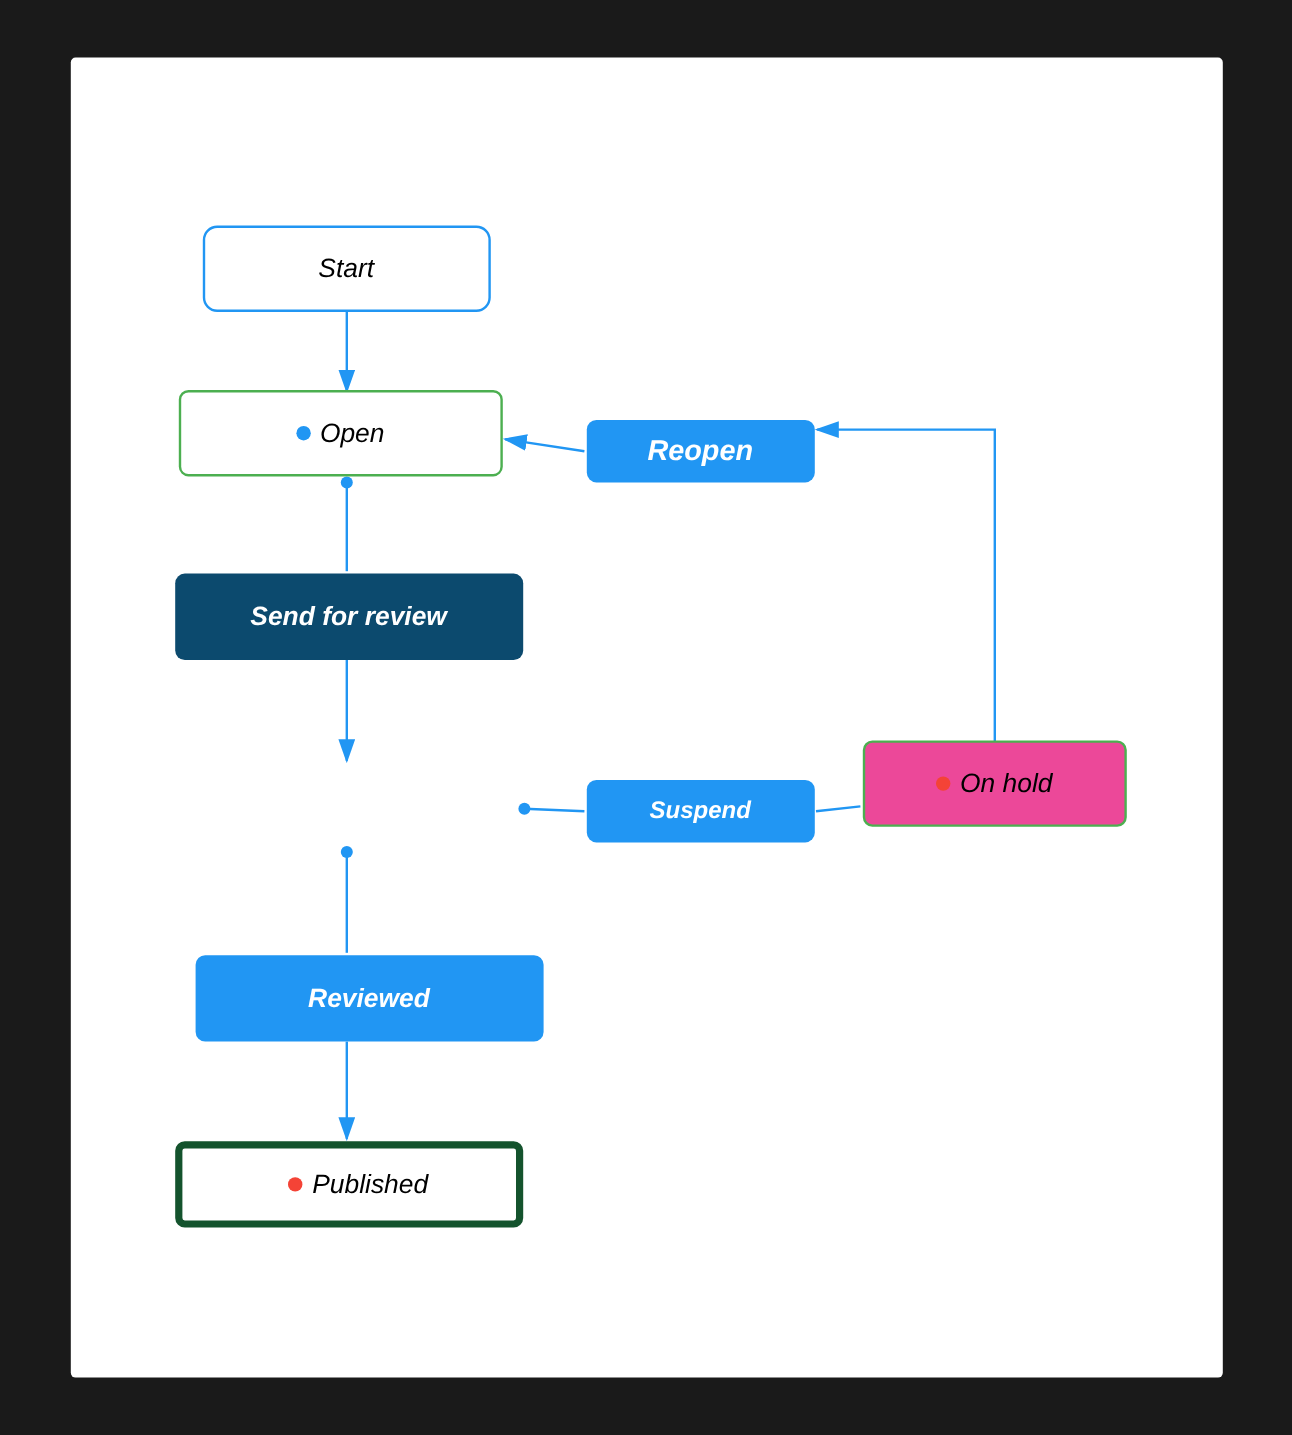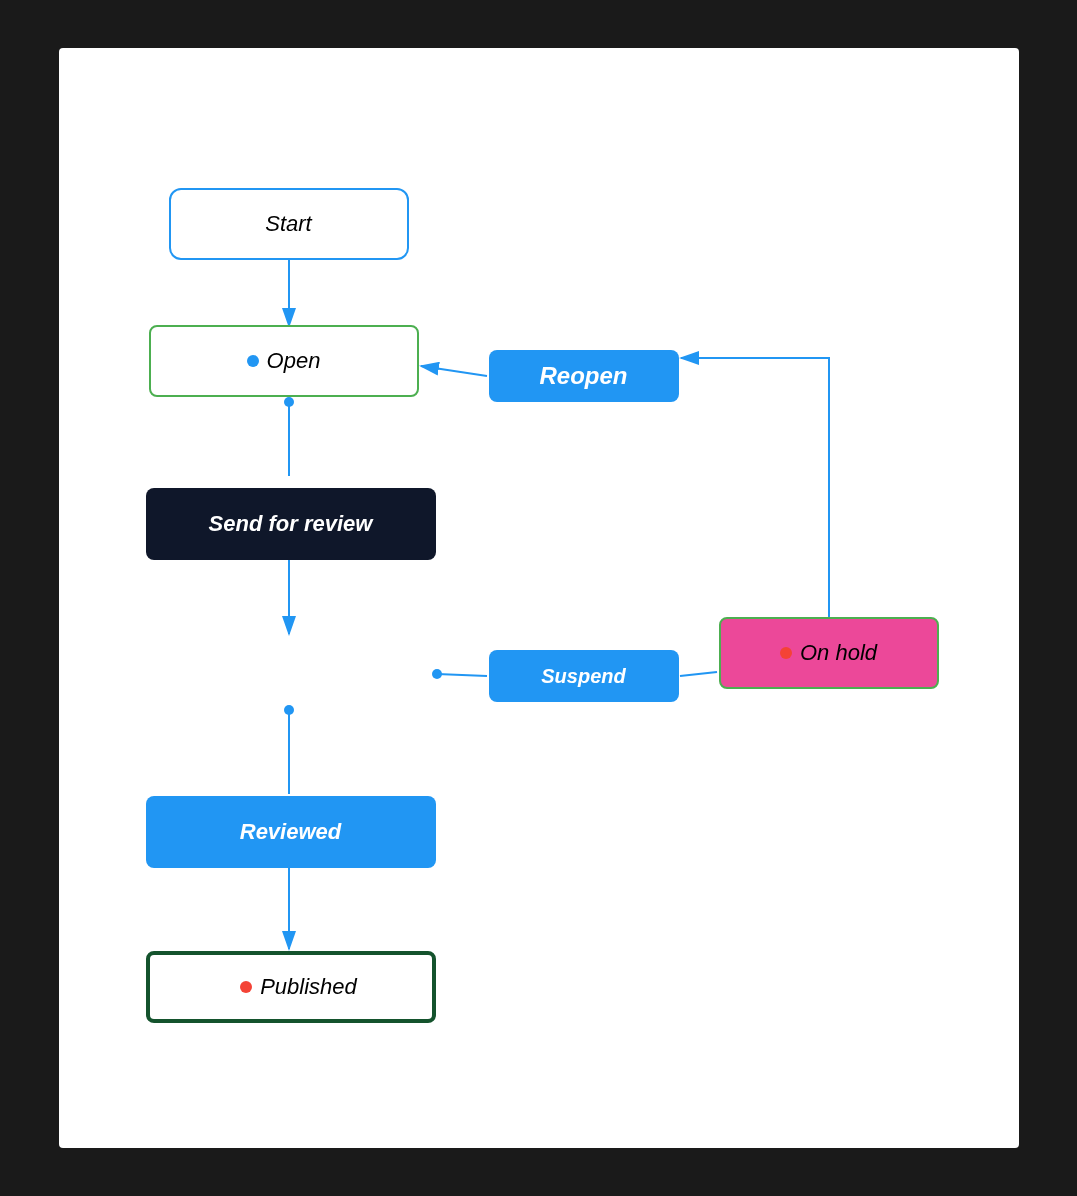--- a/index.html
+++ b/index.html
@@ -43,54 +43,54 @@
       top: 277px;
       width: 270px;
       height: 72px;
       border: 2px solid #4CAF50;
       border-radius: 8px;
       background: #fff;
       color: #000;
     }
     .node-send-for-review {
       left: 87px;
-      top: 440px;
-      width: 290px;
-      height: 72px;
-      border-radius: 8px;
-      background: #0f172a;
+      top: 430px;
+      width: 290px;
+      height: 72px;
+      border-radius: 8px;
+      background: #0c4a6e;
       color: #fff;
       font-weight: 600;
     }
     .node-in-progress {
       left: 87px;
       top: 588px;
       width: 290px;
       height: 72px;
       border: 2px solid #4CAF50;
       border-radius: 8px;
       background: #fff;
       color: #000;
     }
     .node-reviewed {
-      left: 87px;
+      left: 104px;
       top: 748px;
       width: 290px;
       height: 72px;
       border-radius: 8px;
       background: #2196F3;
       color: #fff;
       font-weight: 600;
     }
     .node-published {
       left: 87px;
       top: 903px;
       width: 290px;
       height: 72px;
-      border: 4px solid #14532d;
+      border: 6px solid #14532d;
       border-radius: 8px;
       background: #fff;
       color: #000;
       padding-left: 16px;
     }
     .node-reopen {
       left: 430px;
       top: 302px;
       width: 190px;
       height: 52px;

